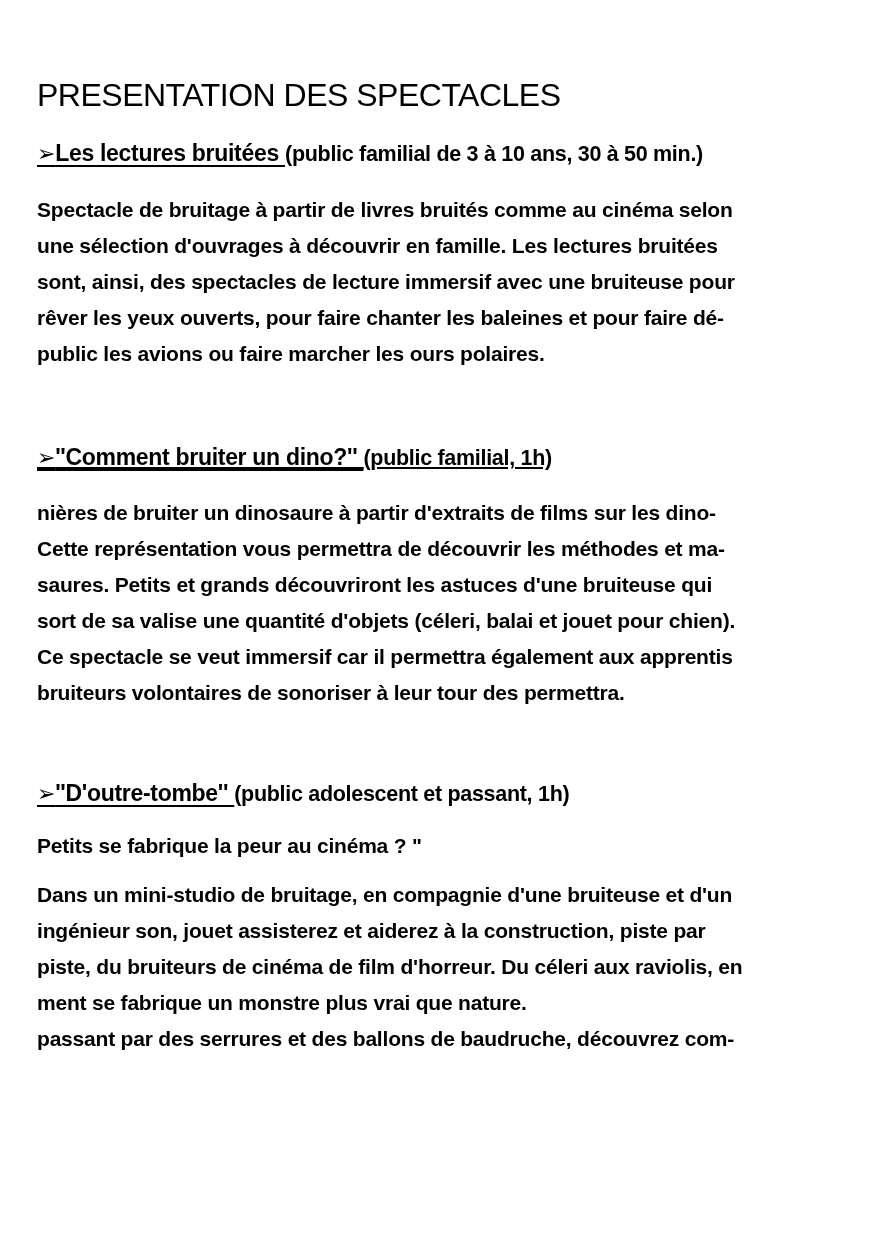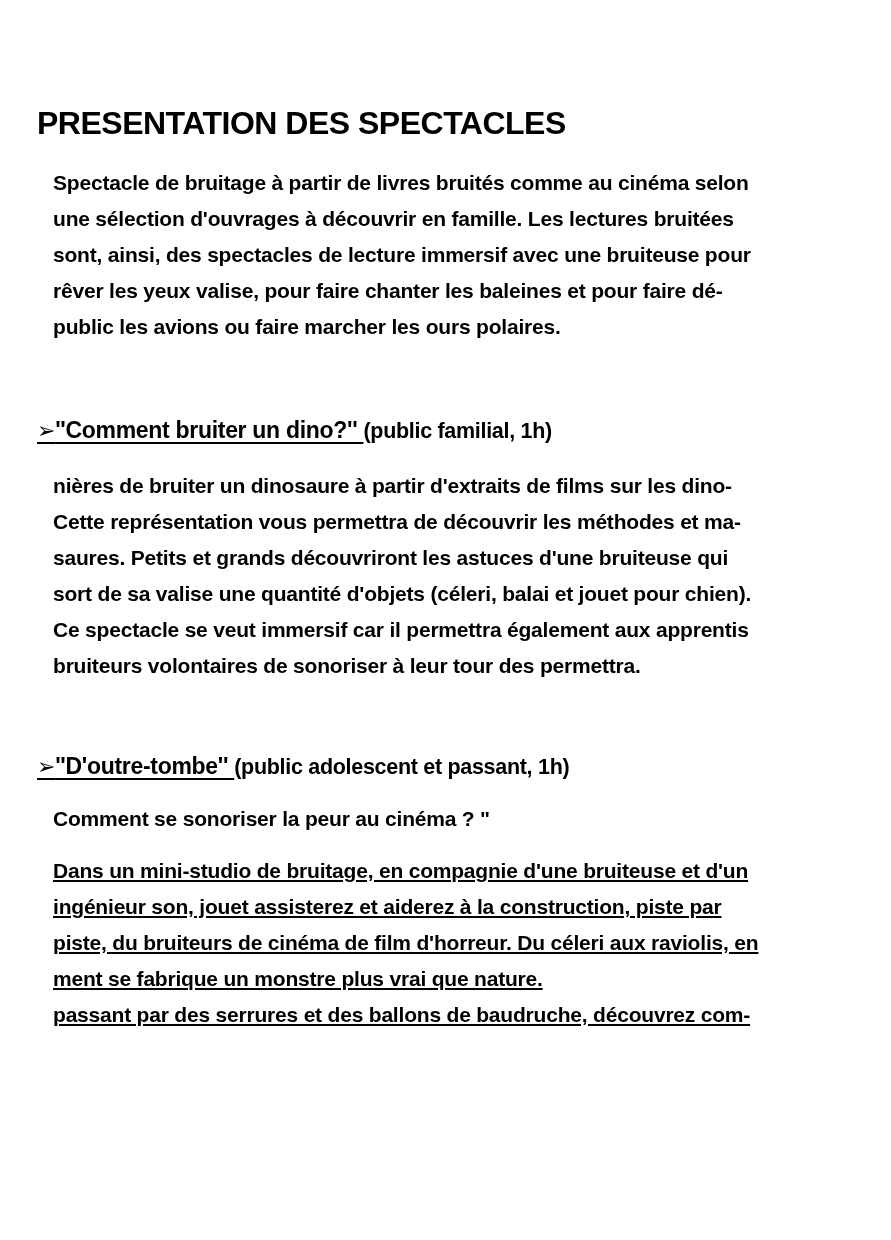--- a/index.html
+++ b/index.html
@@ -14,25 +14,25 @@
     background: #ffffff;
     color: #000000;
     font-family: "Liberation Sans", "DejaVu Sans", sans-serif;
     font-weight: 700;
     box-sizing: border-box;
     padding: 0 38px 0 37px;
     overflow: hidden;
   }
   .doc-title {
     margin: 0;
-    padding-top: 104px;
+    padding-top: 76px;
     font-size: 32px;
     line-height: 38px;
     letter-spacing: -0.5px;
-    font-weight: 700;
+    font-weight: 400;
   }
   .sec-heading {
     margin: 0;
     font-size: 23px;
     line-height: 30px;
     letter-spacing: -0.3px;
     font-weight: 700;
     white-space: pre;
   }
   .sec-heading .underlined {
@@ -43,72 +43,73 @@
   }
   .sec-heading .suffix {
     font-size: 21.5px;
     white-space: pre;
   }
   .bullet {
     font-family: "DejaVu Sans", sans-serif;
     font-size: 22px;
   }
   .para {
-    margin: 16px;
+    margin: 0;
   }
   .para .line {
     display: block;
     font-size: 21px;
     line-height: 36px;
     letter-spacing: -0.2px;
     white-space: pre;
     font-weight: 700;
   }
   
   .h-sec1 { margin-top: 24px; }
   .p-sec1 { margin-top: 23px; }
-  .h-sec2 { margin-top: 70px; }
+  .h-sec2 { margin-top: 70px; text-decoration: underline; }
   .p-sec2 { margin-top: 22px; }
   .h-sec3 { margin-top: 67px; }
   .p-sec3a { margin-top: 19px; }
-  .p-sec3b { margin-top: 13px; text-decoration: underline; }
+  .p-sec3b { margin-top: 13px; }
 </style>
 </head>
 <body>
 
 <div class="page">
 
   <h1 class="doc-title">PRESENTATION DES SPECTACLES</h1>
 
   <section>
+    <h2 class="sec-heading h-sec1"><span class="underlined"><span class="bullet">➢</span><span>Les lectures bruitées </span></span><span class="suffix">(public familial de 3 à 10 ans, 30 à 50 min.)</span></h2>
     <div class="para p-sec1">
       <span class="line">Spectacle de bruitage à partir de livres bruités comme au cinéma selon</span>
       <span class="line">une sélection d'ouvrages à découvrir en famille. Les lectures bruitées</span>
       <span class="line">sont, ainsi, des spectacles de lecture immersif avec une bruiteuse pour</span>
-      <span class="line">rêver les yeux valise, pour faire chanter les baleines et pour faire dé-</span>
+      <span class="line">rêver les yeux ouverts, pour faire chanter les baleines et pour faire dé-</span>
       <span class="line">public les avions ou faire marcher les ours polaires.</span>
     </div>
   </section>
 
   <section>
     <h2 class="sec-heading h-sec2"><span class="underlined"><span class="bullet">➢</span><span>''Comment bruiter un dino?'' </span></span><span class="suffix">(public familial, 1h)</span></h2>
     <div class="para p-sec2">
       <span class="line">nières de bruiter un dinosaure à partir d'extraits de films sur les dino-</span>
       <span class="line">Cette représentation vous permettra de découvrir les méthodes et ma-</span>
       <span class="line">saures. Petits et grands découvriront les astuces d'une bruiteuse qui</span>
       <span class="line">sort de sa valise une quantité d'objets (céleri, balai et jouet pour chien).</span>
       <span class="line">Ce spectacle se veut immersif car il permettra également aux apprentis</span>
       <span class="line">bruiteurs volontaires de sonoriser à leur tour des permettra.</span>
     </div>
   </section>
 
   <section>
     <h2 class="sec-heading h-sec3"><span class="underlined"><span class="bullet">➢</span><span>''D'outre-tombe'' </span></span><span class="suffix">(public adolescent et passant, 1h)</span></h2>
     <div class="para p-sec3a">
-      <span class="line">Comment se sonoriser la peur au cinéma ? "</span>
+      <span class="line">Petits se fabrique la peur au cinéma ? "</span>
     </div>
     <div class="para p-sec3b">
       <span class="line">Dans un mini-studio de bruitage, en compagnie d'une bruiteuse et d'un</span>
       <span class="line">ingénieur son, jouet assisterez et aiderez à la construction, piste par</span>
       <span class="line">piste, du bruiteurs de cinéma de film d'horreur. Du céleri aux raviolis, en</span>
       <span class="line">ment se fabrique un monstre plus vrai que nature.</span>
       <span class="line">passant par des serrures et des ballons de baudruche, découvrez com-</span>
     </div>
   </section>
 

